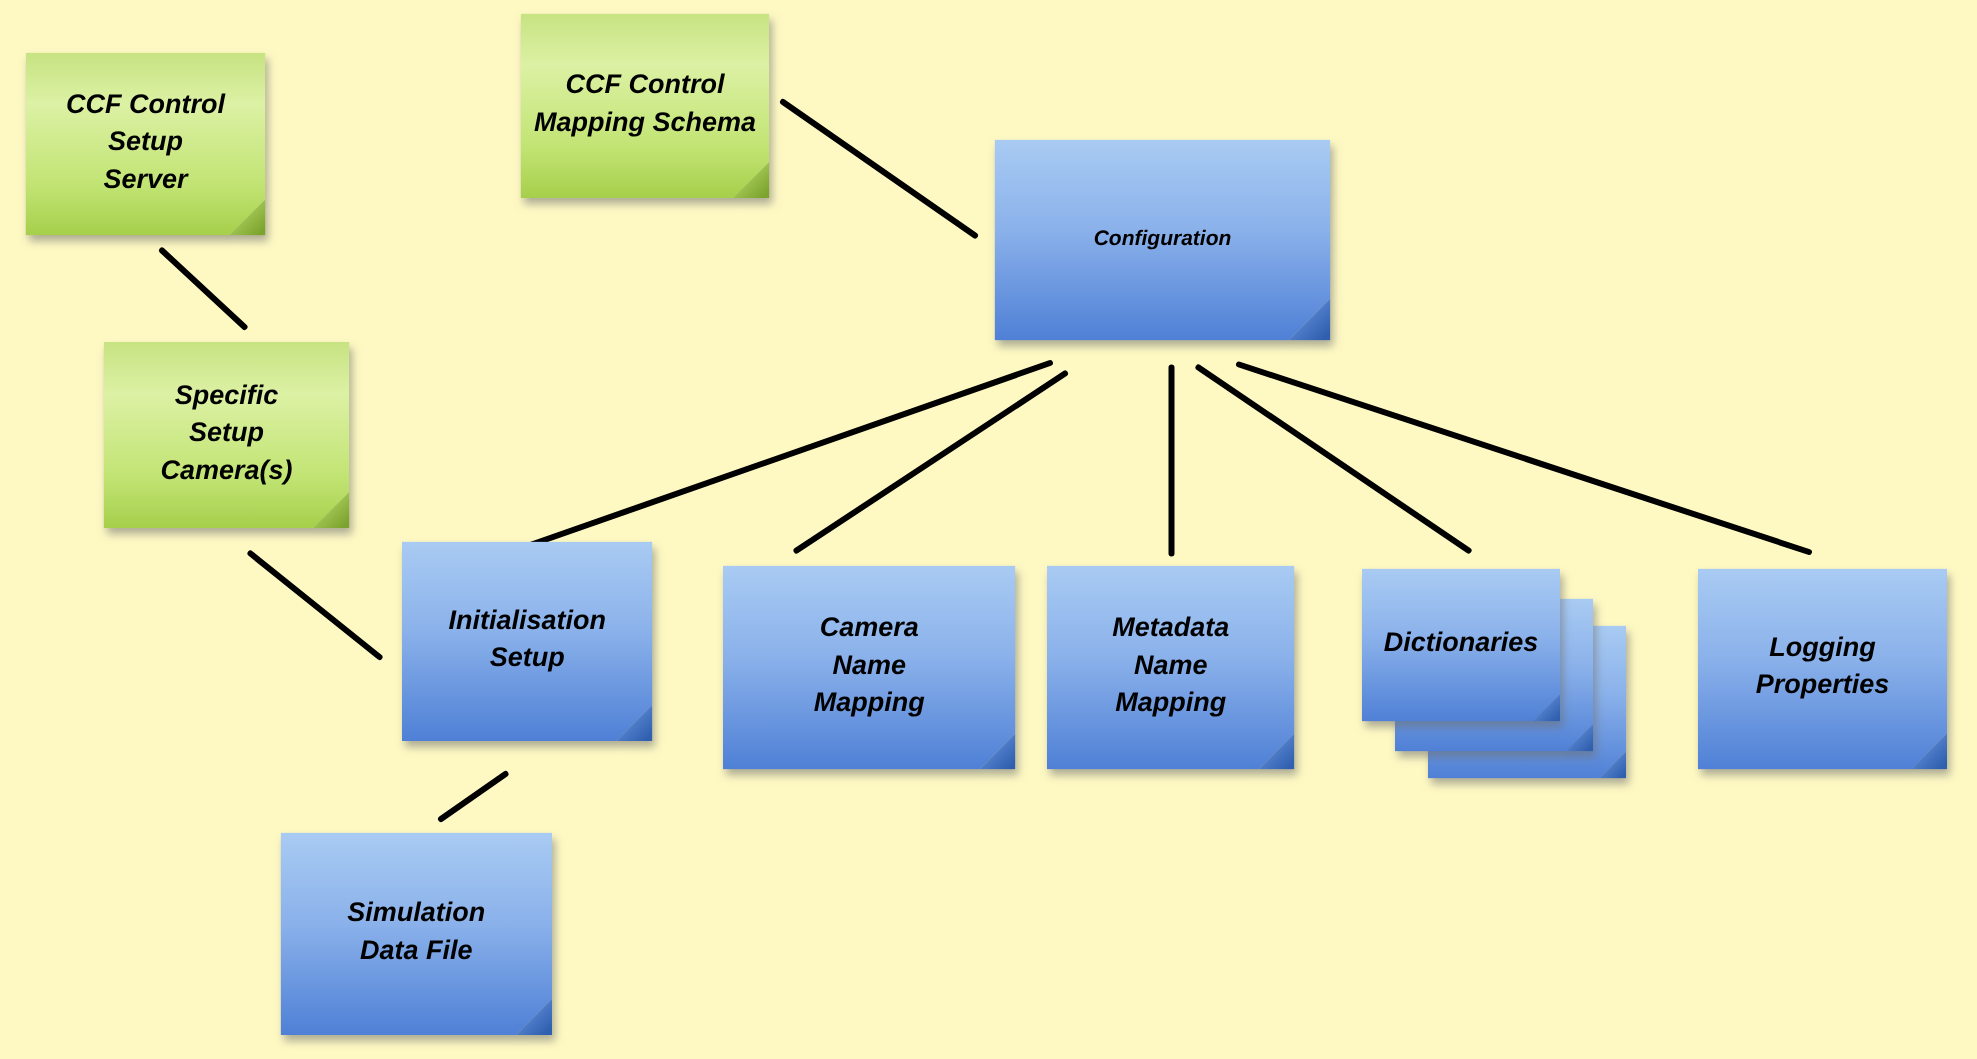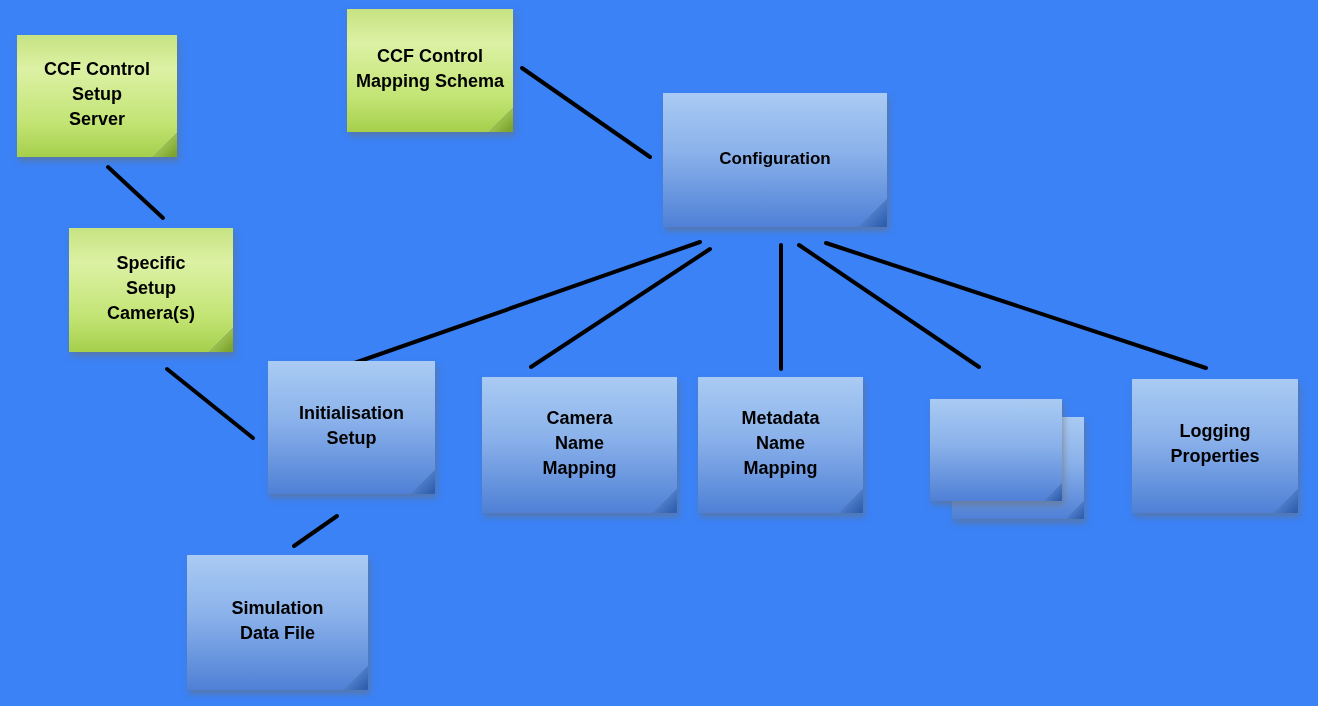--- a/index.html
+++ b/index.html
@@ -34,28 +34,28 @@
     clip-path:polygon(0 100%,100% 0,100% 100%);
   }
   .green .fold{background:linear-gradient(135deg,var(--green_fold_light) 10%,var(--green_fold_dark) 90%);}
   .blue .fold{background:linear-gradient(135deg,var(--blue_fold_light) 10%,var(--blue_fold_dark) 90%);}
   .note-label{
     font-weight:bold;color:var(--text_color);
     font-size:18px;line-height:25px;
     padding-bottom:4px;
   }
   .note-label span{display:block;}
-  .config-note .note-label{font-size:17px;}
+  .config-note .note-label{font-size:14px;}
   .config-note{--fold:28px;}
   .stack-layer{--fold:18px;}
 </style>
 </head>
 <body>
 
-<div id="canvas" style="background: #3b82f6;">
+<div id="canvas" style="background: #fef9c3; font-style: italic;">
 
   <svg id="connector-svg">
       <line x1="108" y1="167" x2="163" y2="218" stroke="#000000" stroke-width="4" stroke-linecap="round"></line>
       <line x1="522" y1="68" x2="650" y2="157" stroke="#000000" stroke-width="4" stroke-linecap="round"></line>
       <line x1="167" y1="369" x2="253" y2="438" stroke="#000000" stroke-width="4" stroke-linecap="round"></line>
       <line x1="700" y1="242" x2="343" y2="367" stroke="#000000" stroke-width="4" stroke-linecap="round"></line>
       <line x1="710" y1="249" x2="531" y2="367" stroke="#000000" stroke-width="4" stroke-linecap="round"></line>
       <line x1="781" y1="245" x2="781" y2="369" stroke="#000000" stroke-width="4" stroke-linecap="round"></line>
       <line x1="799" y1="245" x2="979" y2="367" stroke="#000000" stroke-width="4" stroke-linecap="round"></line>
       <line x1="826" y1="243" x2="1206" y2="368" stroke="#000000" stroke-width="4" stroke-linecap="round"></line>
@@ -137,20 +137,28 @@
 
   <div style="position:absolute;left:908px;top:379px;width:178px;height:142px;">
     <div class="note blue stack-layer" style="left:44px;top:38px;width:132px;height:102px;">
       <div class="note-body"></div>
       <div class="fold"></div>
     </div>
     <div class="note blue stack-layer" style="left:22px;top:20px;width:132px;height:102px;">
       <div class="note-body"></div>
       <div class="fold"></div>
     </div>
+    <div class="note blue stack-layer" style="left:0px;top:0px;width:132px;height:102px;">
+      <div class="note-body">
+        <div class="note-label">
+          <span>Dictionaries</span>
+        </div>
+      </div>
+      <div class="fold"></div>
+    </div>
   </div>
 
   <div class="note blue" style="left:187px;top:555px;width:181px;height:135px;">
     <div class="note-body">
       <div class="note-label">
         <span>Simulation</span>
         <span>Data File</span>
       </div>
     </div>
     <div class="fold"></div>

